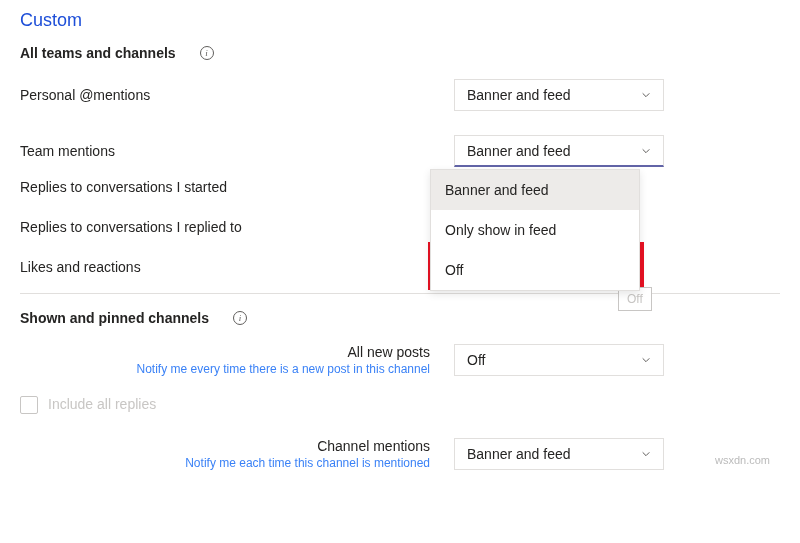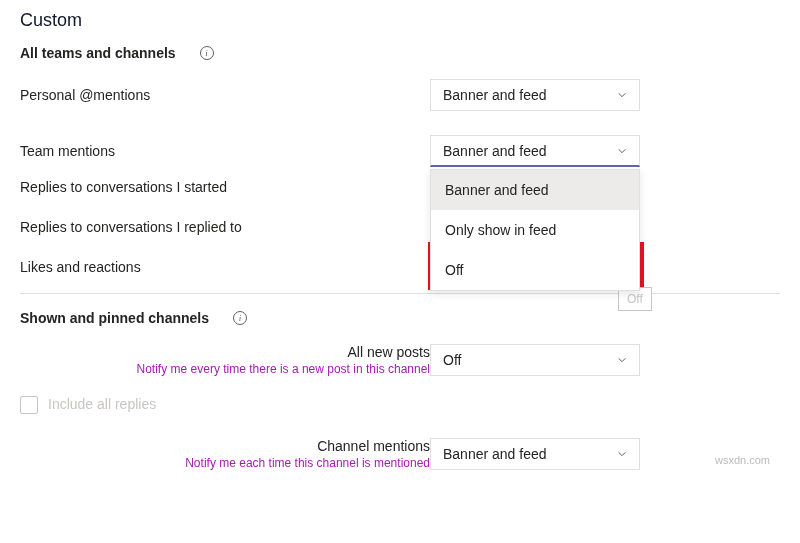--- a/index.html
+++ b/index.html
@@ -7,21 +7,21 @@
       font-family: "Segoe UI", -apple-system, sans-serif;
       font-size: 14px;
       color: #252423;
       background: #fff;
       padding: 10px 20px;
       width: 800px;
     }
     .page-title {
       font-size: 18px;
       font-weight: 400;
-      color: #0f172a;
+      color: #1d4ed8;
       margin-bottom: 14px;
     }
     .section-header {
       display: flex;
       align-items: center;
       gap: 24px;
       font-weight: 700;
       font-size: 14px;
       margin-bottom: 18px;
       margin-top: 8px;
@@ -38,29 +38,30 @@
       color: #605e5c;
       font-style: italic;
       font-family: serif;
       font-weight: 400;
     }
     .row {
       display: flex;
       align-items: center;
       margin-bottom: 24px;
       position: relative;
+      gap: 24px;
     }
     .row-label {
       flex: 0 0 410px;
       font-size: 14px;
       color: #252423;
     }
     .row-sub {
       font-size: 12px;
-      color: #a21caf;
+      color: #3b82f6;
       margin-top: 2px;
     }
     .dropdown {
       width: 210px;
       height: 32px;
       border: 1px solid #e1dfdd;
       background: #fff;
       display: flex;
       align-items: center;
       justify-content: space-between;

